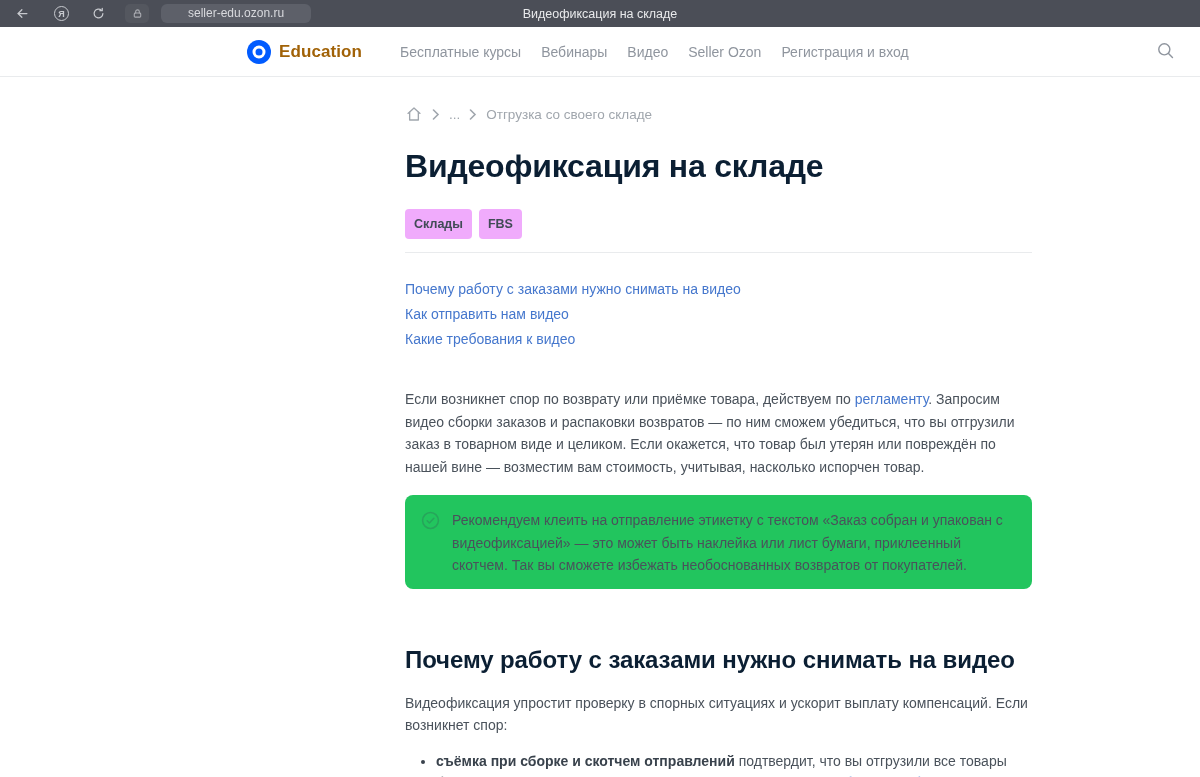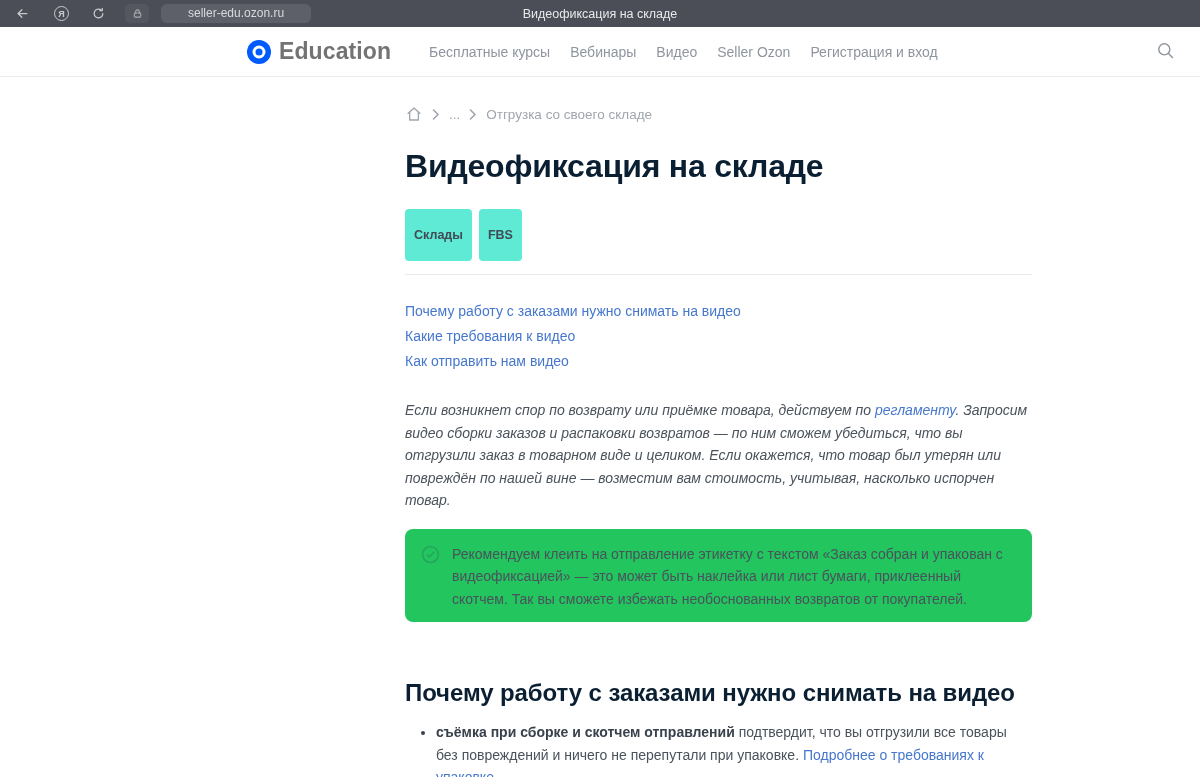--- a/index.html
+++ b/index.html
@@ -28,21 +28,21 @@
   
   .navbar { position: relative; height: 50px; background: #fff;
     border-bottom: 1px solid #e9ebed; display: flex; align-items: center;
     padding-left: 247px; }
   .brand { display: flex; align-items: center; gap: 8px; cursor: pointer; }
   .ozon-logo { position: relative; width: 24px; height: 24px; border-radius: 50%;
     background: #005bff; }
   .ozon-logo::after { content: ""; position: absolute; left: 50%; top: 50%;
     width: 7px; height: 7px; border: 3.5px solid #fff; border-radius: 50%;
     transform: translate(-50%, -50%); }
-  .brand-name { font-size: 23px; font-weight: 700; color: #737373; letter-spacing: .1px; }
+  .brand-name { font-size: 17px; font-weight: 700; color: #a16207; letter-spacing: .1px; }
   .menu { display: flex; align-items: center; margin-left: 38px; gap: 20px; }
   .menu-item { font-size: 14px; color: #8f959e; cursor: pointer; white-space: nowrap; }
   .search-btn { position: absolute; right: 24px; top: 14px; width: 20px; height: 20px;
     color: #8f959e; cursor: pointer; }
   .search-btn svg { width: 19px; height: 19px; }
 
   
   .content { width: 627px; margin-left: 405px; }
 
   .breadcrumb { margin-top: 28px; display: flex; align-items: center; gap: 9px;
@@ -50,31 +50,31 @@
   .breadcrumb .home { width: 18px; height: 18px; color: #a0a6ad; cursor: pointer; }
   .breadcrumb .home svg { width: 18px; height: 18px; }
   .crumb-sep { width: 8px; height: 11px; color: #a0a6ad; }
   .crumb-sep svg { width: 8px; height: 11px; display: block; }
   .crumb { cursor: pointer; }
 
   .page-title { margin-top: 24px; font-size: 32px; line-height: 38px;
     font-weight: 700; color: #0b1f33; letter-spacing: -.2px; }
 
   .tags { margin-top: 24px; display: flex; gap: 7px; }
-  .tag { background: #5eead4; color: #414b56; font-size: 12.5px; font-weight: 600;
-    padding: 19px 9px; border-radius: 4px; line-height: 14px; cursor: pointer; }
+  .tag { background: #f0abfc; color: #414b56; font-size: 12.5px; font-weight: 600;
+    padding: 8px 9px; border-radius: 4px; line-height: 14px; cursor: pointer; }
 
   .divider { margin-top: 13px; border-top: 1px solid #e9ebed; }
 
   .toc { margin-top: 24px; }
   .toc a { display: block; font-size: 14px; line-height: 25px; color: #4577cd;
     text-decoration: none; cursor: pointer; }
 
   .body-text { font-size: 14px; line-height: 22.5px; color: #4a525b; }
-  .intro { margin-top: 25px; font-style: italic; }
+  .intro { margin-top: 36px; }
   .inline-link { color: #4577cd; text-decoration: none; cursor: pointer; }
   a:empty { display: none; }
 
   .callout { margin-top: 17px; background: #22c55e; border-radius: 8px;
     padding: 14px 20px 12px 16px; display: flex; gap: 12px; }
   .callout-icon { flex: 0 0 auto; width: 19px; height: 19px; margin-top: 2px; }
   .callout-icon svg { width: 19px; height: 19px; }
 
   .section-heading { margin-top: 56px; font-size: 24px; line-height: 30px;
     font-weight: 700; color: #0b1f33; letter-spacing: -.1px; }
@@ -162,37 +162,38 @@
 
   <div class="tags">
     <span class="tag">Склады</span>
     <span class="tag">FBS</span>
   </div>
 
   <div class="divider"></div>
 
   <div class="toc">
     <a>Почему работу с заказами нужно снимать на видео</a>
+    <a>Как отправить нам видео</a>
     <a>Какие требования к видео</a>
-    <a>Как отправить нам видео</a>
   </div>
 
   <p class="body-text intro"><span>Если возникнет спор по возврату или приёмке товара, действуем по </span><a class="inline-link">регламенту</a><span>. Запросим видео сборки заказов и распаковки возвратов — по ним сможем убедиться, что вы отгрузили заказ в товарном виде и целиком. Если окажется, что товар был утерян или повреждён по нашей вине — возместим вам стоимость, учитывая, насколько испорчен товар.</span></p>
 
   <div class="callout">
     <span class="callout-icon">
       <svg viewBox="0 0 24 24" fill="none">
           <circle cx="12" cy="12" r="10" stroke="#27a45b" stroke-width="1.9"></circle>
           <path d="M7.8 12.4l2.8 2.8 5.6-6" stroke="#27a45b" stroke-width="1.9" stroke-linecap="round" stroke-linejoin="round"></path>
         </svg>
     </span>
     <div class="body-text">Рекомендуем клеить на отправление этикетку с текстом «Заказ собран и упакован с видеофиксацией» — это может быть наклейка или лист бумаги, приклеенный скотчем. Так вы сможете избежать необоснованных возвратов от покупателей.</div>
   </div>
 
   <h2 class="section-heading">Почему работу с заказами нужно снимать на видео</h2>
 
+  <p class="body-text lead">Видеофиксация упростит проверку в спорных ситуациях и ускорит выплату компенсаций. Если возникнет спор:</p>
 
   <ul class="bullets">
     <li><span class="bold">съёмка при сборке и скотчем отправлений</span><span> подтвердит, что вы отгрузили все товары без повреждений и ничего не перепутали при упаковке. </span><a class="inline-link">Подробнее о требованиях к упаковке</a></li>
 
   </ul>
 
 </div>
 
 </body></html>

